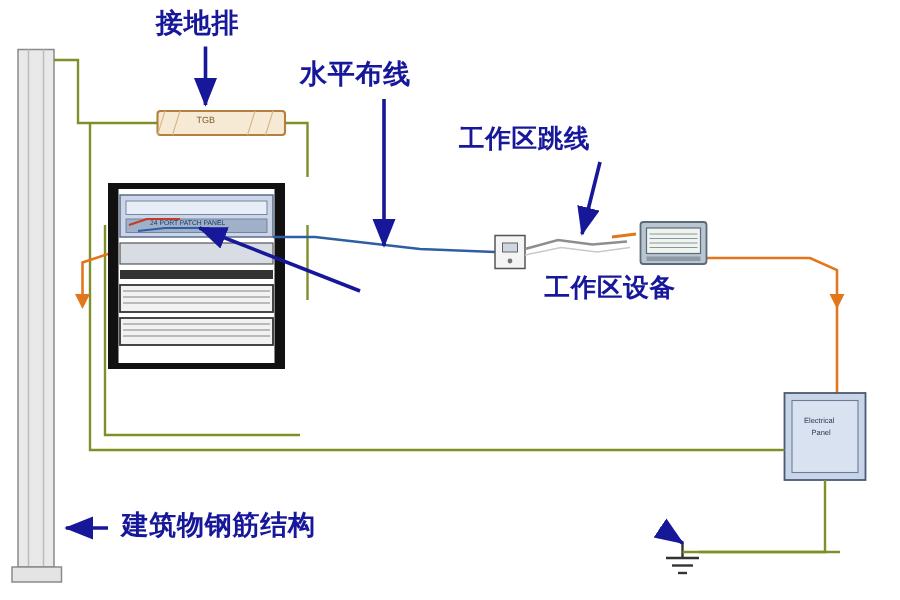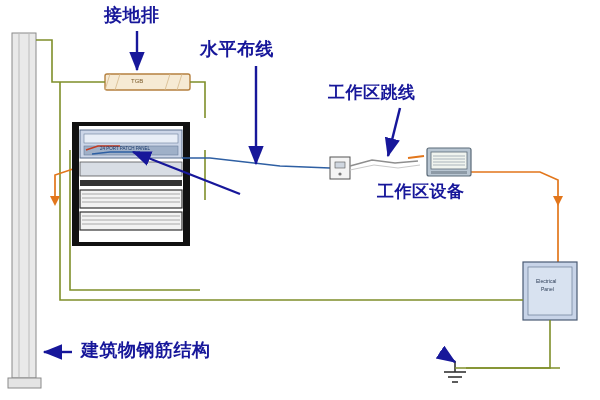--- a/index.html
+++ b/index.html
@@ -162,22 +162,22 @@
       <line x1="256" y1="66" x2="256" y2="164" marker-end="url(#arrowblue)"></line>
       <line x1="400" y1="108" x2="388" y2="156" marker-end="url(#arrowblue)"></line>
       <line x1="240" y1="194" x2="133" y2="152" marker-end="url(#arrowblue)"></line>
       <line x1="72" y1="352" x2="44" y2="352" marker-end="url(#arrowblue)"></line>
       <line x1="440" y1="352" x2="455" y2="362" marker-end="url(#arrowblue)"></line>
     </g>
   </svg>
 
   <div class="lbl lbl-18" style="left:104px;top:6px;">接地排</div>
   <div class="lbl lbl-18" style="left:200px;top:40px;text-align:right;">水平布线</div>
-  <div class="lbl lbl-17" style="left:328px;top:84px;">工作区跳线</div>
-  <div class="lbl lbl-17" style="left:377px;top:183px;">工作区设备</div>
+  <div class="lbl lbl-17" style="left:306px;top:84px;">工作区跳线</div>
+  <div class="lbl lbl-17" style="left:363px;top:183px;">工作区设备</div>
   <div class="lbl lbl-18" style="left:81px;top:341px;">建筑物钢筋结构</div>
 
   <div class="tiny" style="left:131px;top:78px;font-size:6px;color:#7a5a2a;">TGB</div>
   <div class="tiny" style="left:100px;top:146px;font-size:4.5px;color:#1b3a6b;">24 PORT PATCH PANEL</div>
   <div class="tiny" style="left:536px;top:278px;font-size:5px;color:#2b3b55;">Electrical</div>
   <div class="tiny" style="left:541px;top:286px;font-size:5px;color:#2b3b55;">Panel</div>
 
 </div>
 
 </body></html>

